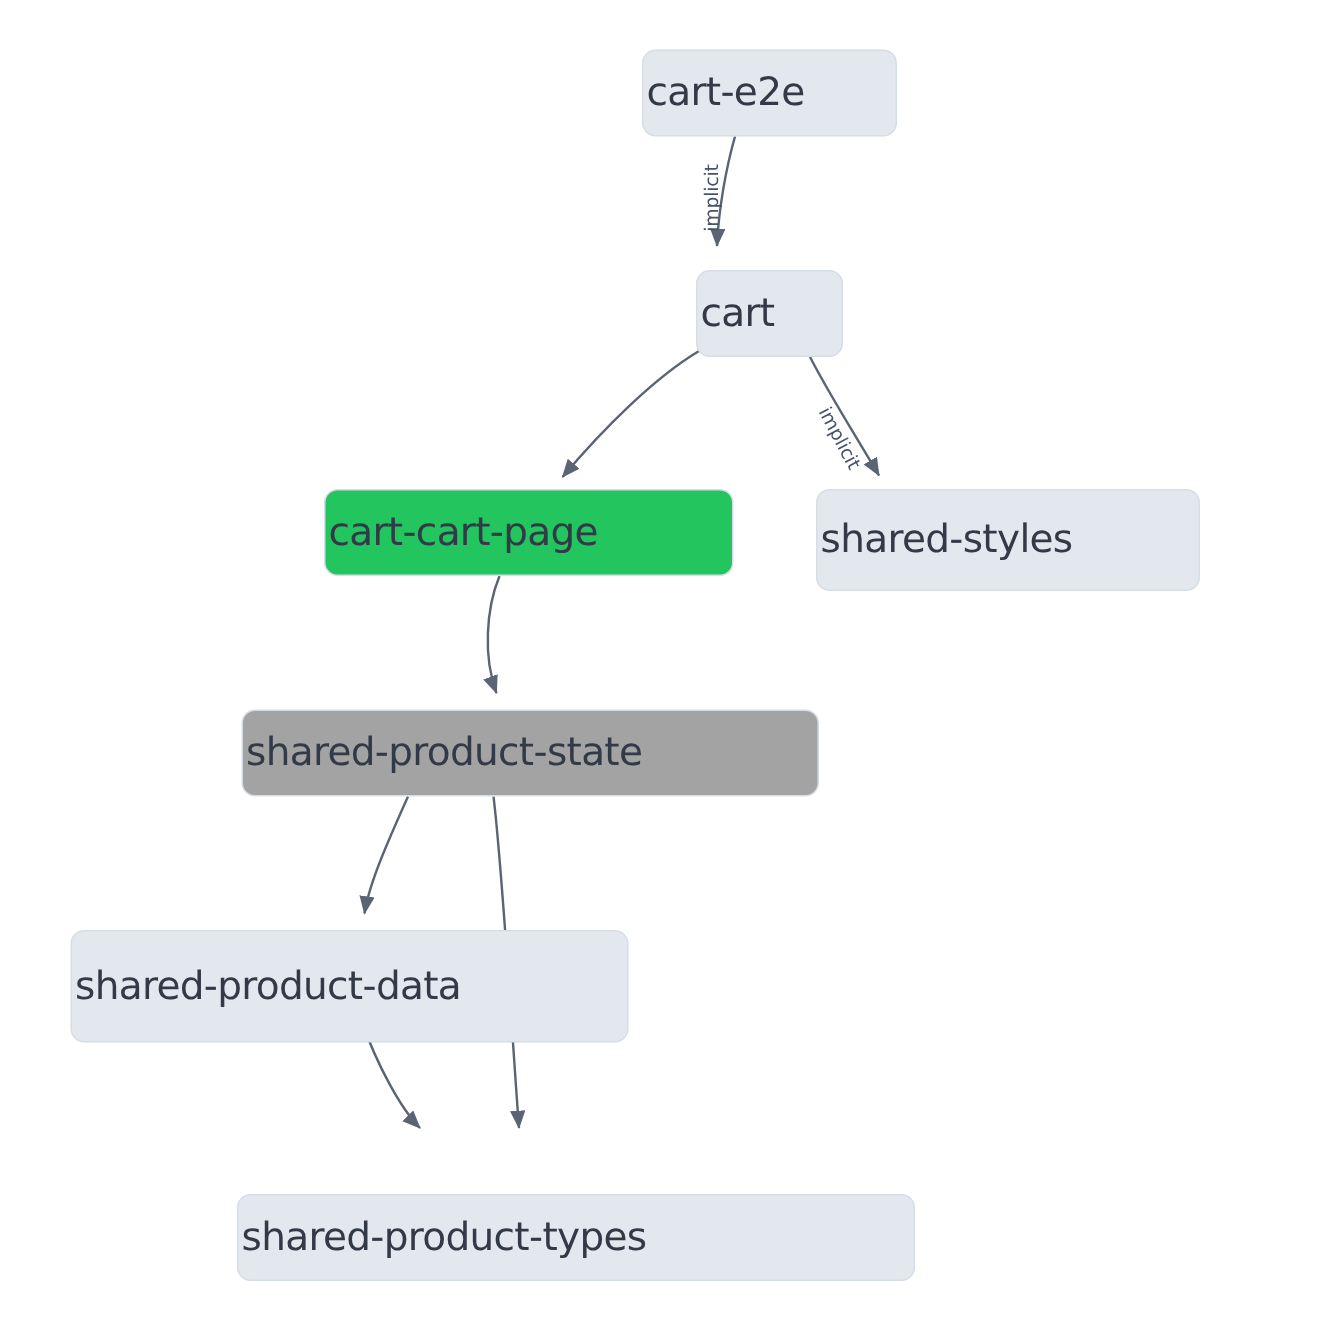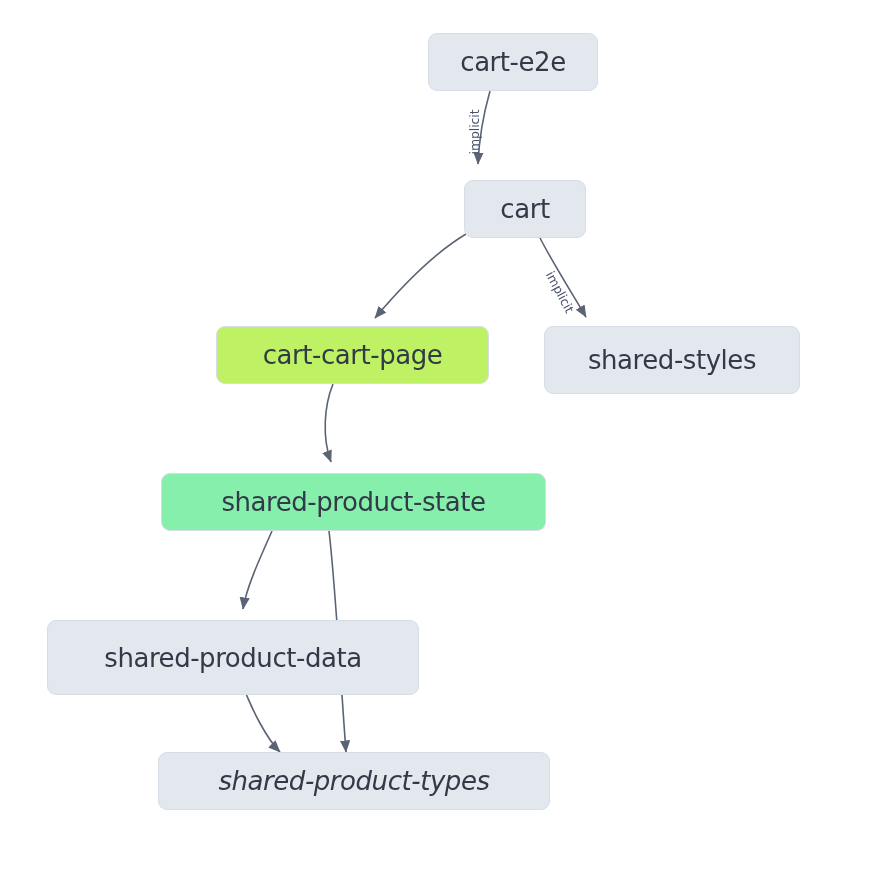--- a/index.html
+++ b/index.html
@@ -39,21 +39,20 @@
     transform-origin: 50% 50%;
   }
   .node {
     position: absolute;
     box-sizing: border-box;
     background: #e3e8ef;
     border: 1px solid #d6dde6;
     border-radius: 9px;
     display: flex;
     align-items: center;
-    justify-content: center;
     color: #333a47;
     font-family: "DejaVu Sans", sans-serif;
     font-size: 26px;
     letter-spacing: -0.45px;
     line-height: 1;
     z-index: 3;
   }
   .node-label {
     pointer-events: none;
     padding: 0 2px;
@@ -83,33 +82,33 @@
 
   <div id="edge-label-group">
       <div class="edge-label" style="left: 474px; top: 132px; transform: translate(-50%, -50%) rotate(-90deg);">implicit</div>
       <div class="edge-label" style="left: 560px; top: 292px; transform: translate(-50%, -50%) rotate(62deg);">implicit</div>
     </div>
 
   <div id="node-group">
       <div class="node" style="left: 428px; top: 33px; width: 170px; height: 58px; background: rgb(227, 232, 239); border-color: rgb(214, 221, 230); color: rgb(51, 58, 71);">
         <span class="node-label">cart-e2e</span>
       </div>
-      <div class="node" style="left: 464px; top: 180px; width: 122px; height: 58px; background: rgb(227, 232, 239); border-color: rgb(214, 221, 230); color: rgb(51, 58, 71);">
+      <div class="node" style="left: 464px; top: 180px; width: 98px; height: 58px; background: rgb(227, 232, 239); border-color: rgb(214, 221, 230); color: rgb(51, 58, 71);">
         <span class="node-label">cart</span>
       </div>
-      <div class="node" style="left: 216px; top: 326px; width: 273px; height: 58px; background: #bef264; border-color: rgb(214, 221, 230); color: rgb(51, 58, 71);">
+      <div class="node" style="left: 216px; top: 326px; width: 273px; height: 58px; background: #22c55e; border-color: rgb(214, 221, 230); color: rgb(51, 58, 71);">
         <span class="node-label">cart-cart-page</span>
       </div>
       <div class="node" style="left: 544px; top: 326px; width: 256px; height: 68px; background: rgb(227, 232, 239); border-color: rgb(214, 221, 230); color: rgb(51, 58, 71);">
         <span class="node-label">shared-styles</span>
       </div>
-      <div class="node" style="left: 161px; top: 473px; width: 385px; height: 58px; background: #86efac; border-color: rgb(214, 221, 230); color: rgb(51, 58, 71);">
+      <div class="node" style="left: 161px; top: 473px; width: 385px; height: 58px; background: #a3a3a3; border-color: rgb(214, 221, 230); color: rgb(51, 58, 71);">
         <span class="node-label">shared-product-state</span>
       </div>
       <div class="node" style="left: 47px; top: 620px; width: 372px; height: 75px; background: rgb(227, 232, 239); border-color: rgb(214, 221, 230); color: rgb(51, 58, 71);">
         <span class="node-label">shared-product-data</span>
       </div>
-      <div class="node" style="left: 158px; top: 752px; width: 392px; height: 58px; background: rgb(227, 232, 239); border-color: rgb(214, 221, 230); color: rgb(51, 58, 71); font-style: italic;">
+      <div class="node" style="left: 158px; top: 796px; width: 452px; height: 58px; background: rgb(227, 232, 239); border-color: rgb(214, 221, 230); color: rgb(51, 58, 71);">
         <span class="node-label">shared-product-types</span>
       </div>
     </div>
 
 </div>
 
 </body></html>

